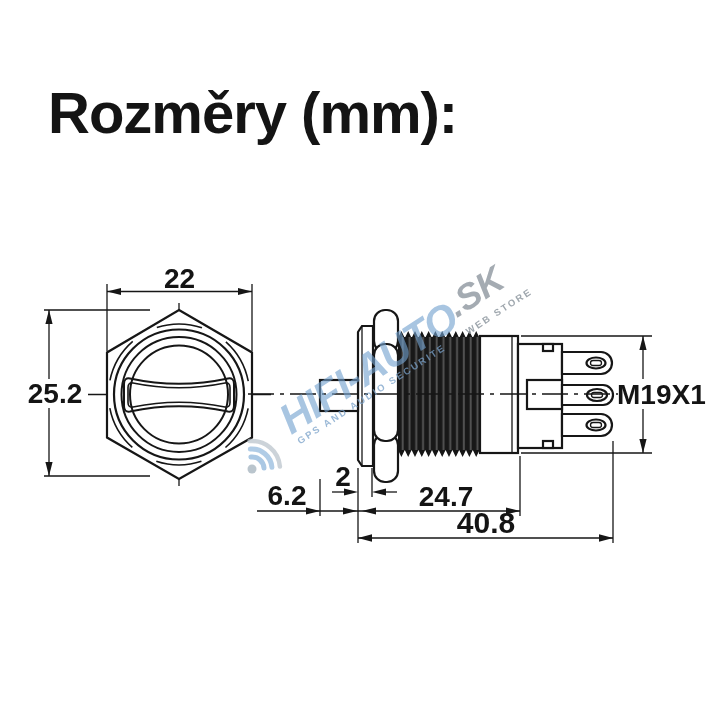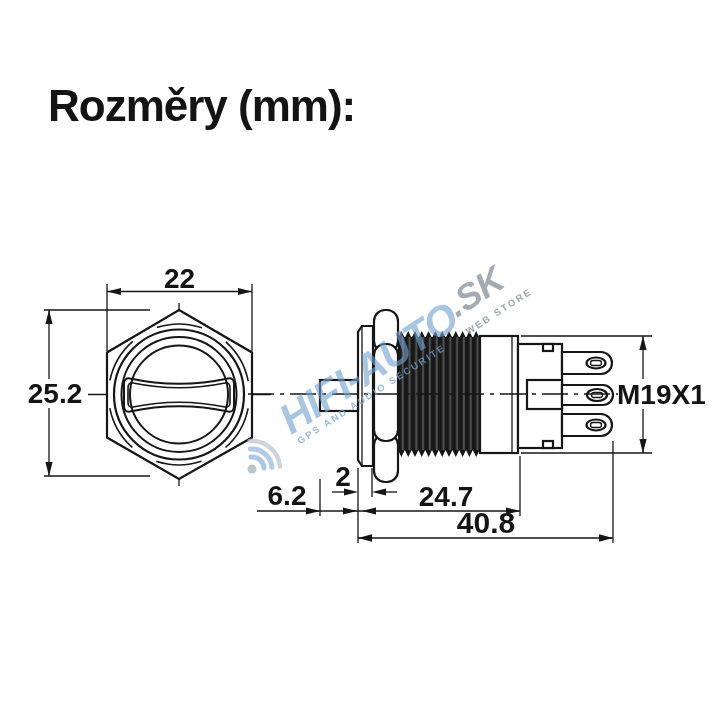--- a/index.html
+++ b/index.html
@@ -3,21 +3,21 @@
 <meta charset="utf-8">
 <style>
   html,body { margin:0; padding:0; }
   body {
     width:720px; height:720px; position:relative; overflow:hidden;
     background:#ffffff;
     font-family:"Liberation Sans", sans-serif;
   }
   .page-title {
     position:absolute; left:48px; top:84px;
-    font-size:44px; font-weight:700; letter-spacing:-1px;
+    font-size:58px; font-weight:700; letter-spacing:-1px;
     color:#141414; line-height:1; white-space:nowrap;
   }
   #drawing { position:absolute; left:0; top:0; }
   .dim-text   { font:700 28px "Liberation Sans", sans-serif; fill:#141414; }
   .dim-text-lg{ font:700 30px "Liberation Sans", sans-serif; fill:#141414; }
   .outline { fill:#ffffff; stroke:#161616; stroke-width:2.2; }
   .thin    { stroke:#161616; stroke-width:1.3; fill:none; }
   .arrow   { fill:#161616; stroke:none; }
   
   .wm-big {

